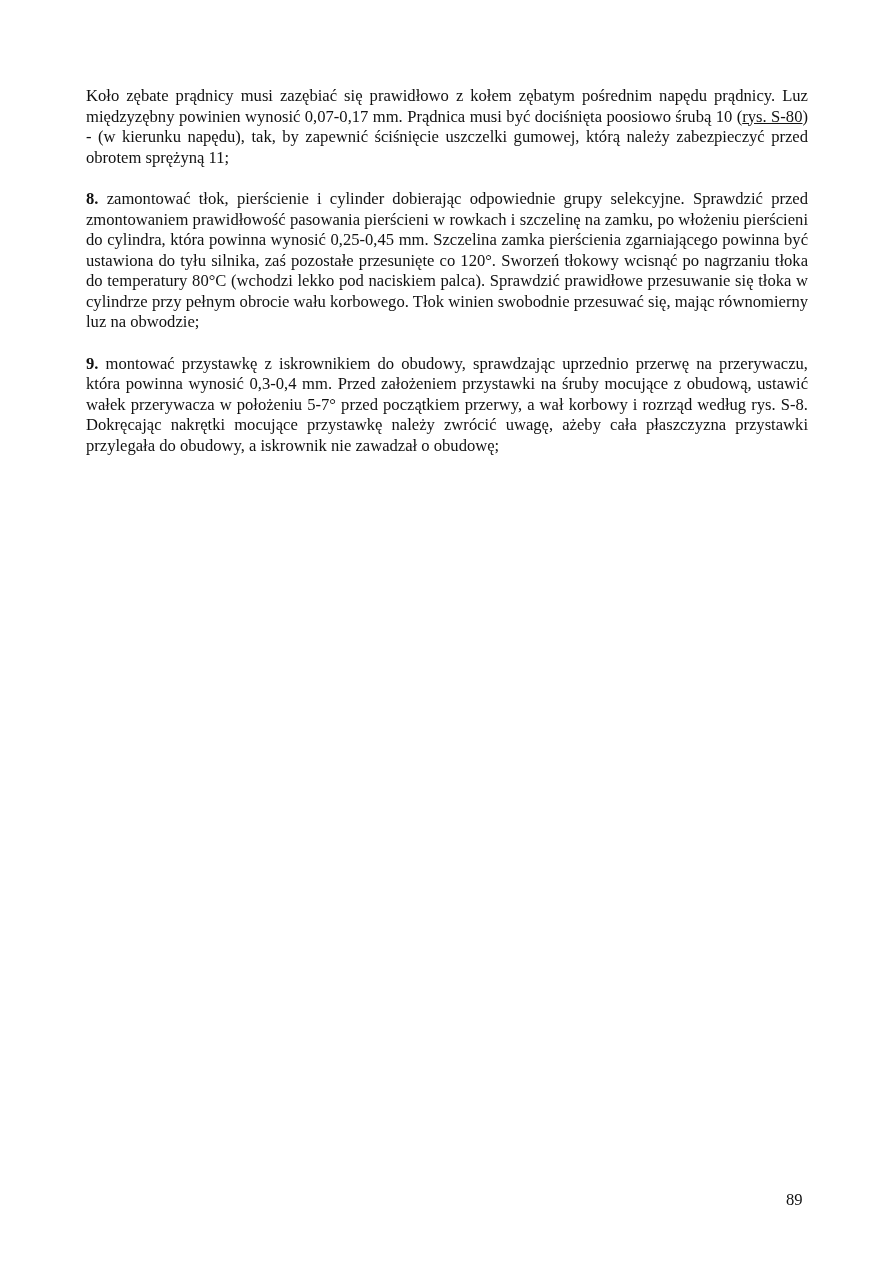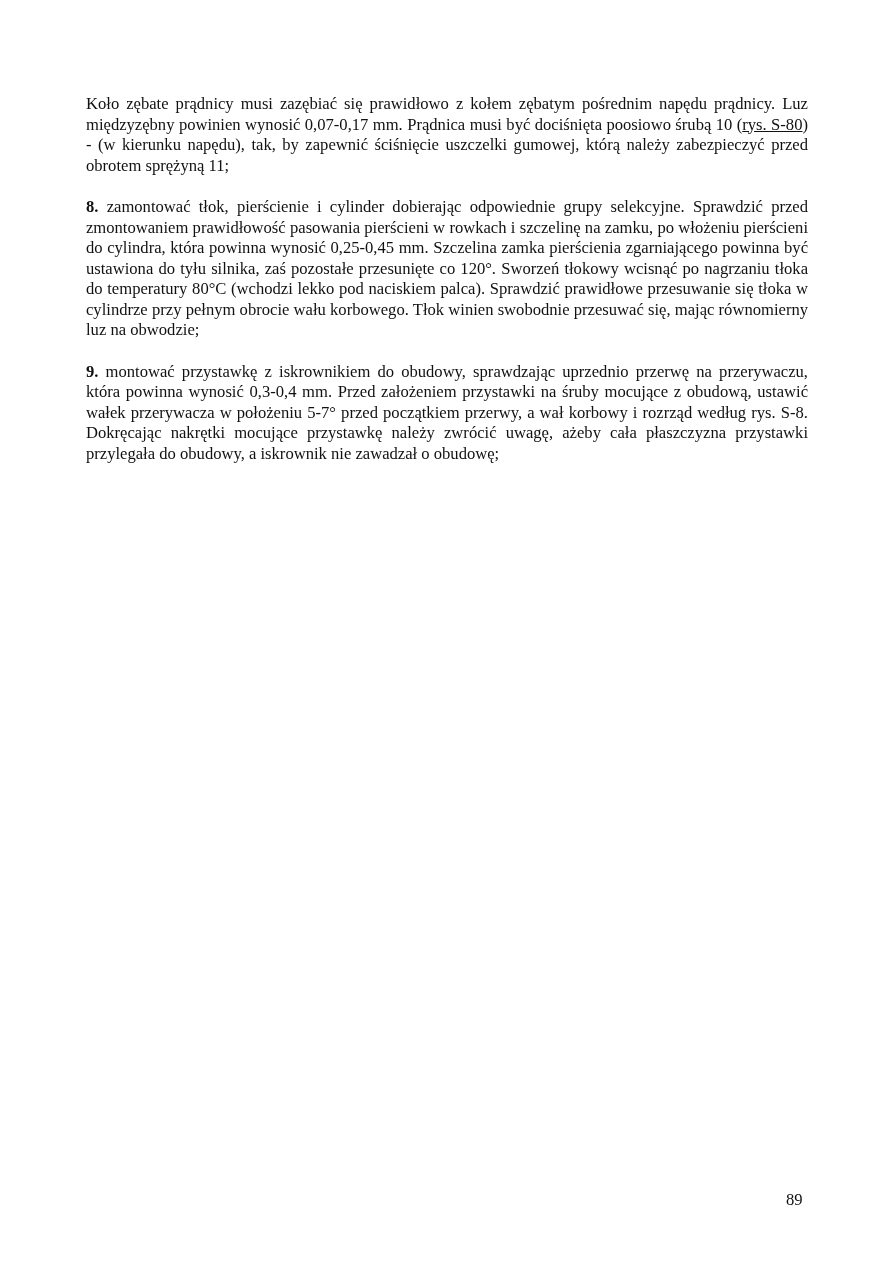--- a/index.html
+++ b/index.html
@@ -1,20 +1,20 @@
 <!DOCTYPE html>
 <html><head>
 <meta charset="utf-8">
 <style>
   html, body { margin:0; padding:0; background:#ffffff; }
   body { width:893px; height:1263px; position:relative; overflow:hidden; }
   .page { position:absolute; left:86px; top:86px; width:722px;
     font-family:"Liberation Serif", "DejaVu Serif", serif; font-size:16.6px;
     line-height:20.5px; color:#111; text-align:justify; }
-  .para { margin:8px 0 21px 0; }
+  .para { margin:0 0 21px 0; }
   .num { font-weight:bold; }
   .link { text-decoration:underline; }
   .pagenum { position:absolute; left:786px; top:1190px; font-family:"Liberation Serif", serif;
     font-size:16.6px; color:#111; }
 </style>
 </head>
 <body>
 
 <div class="page">
   <p class="para"><span>Koło zębate prądnicy musi zazębiać się prawidłowo z kołem zębatym pośrednim napędu prądnicy. Luz międzyzębny powinien wynosić 0,07-0,17 mm. Prądnica musi być dociśnięta poosiowo śrubą 10 (</span><span class="link">rys. S-80</span><span>) - (w kierunku napędu), tak, by zapewnić ściśnięcie uszczelki gumowej, którą należy zabezpieczyć przed obrotem sprężyną 11;</span></p>

